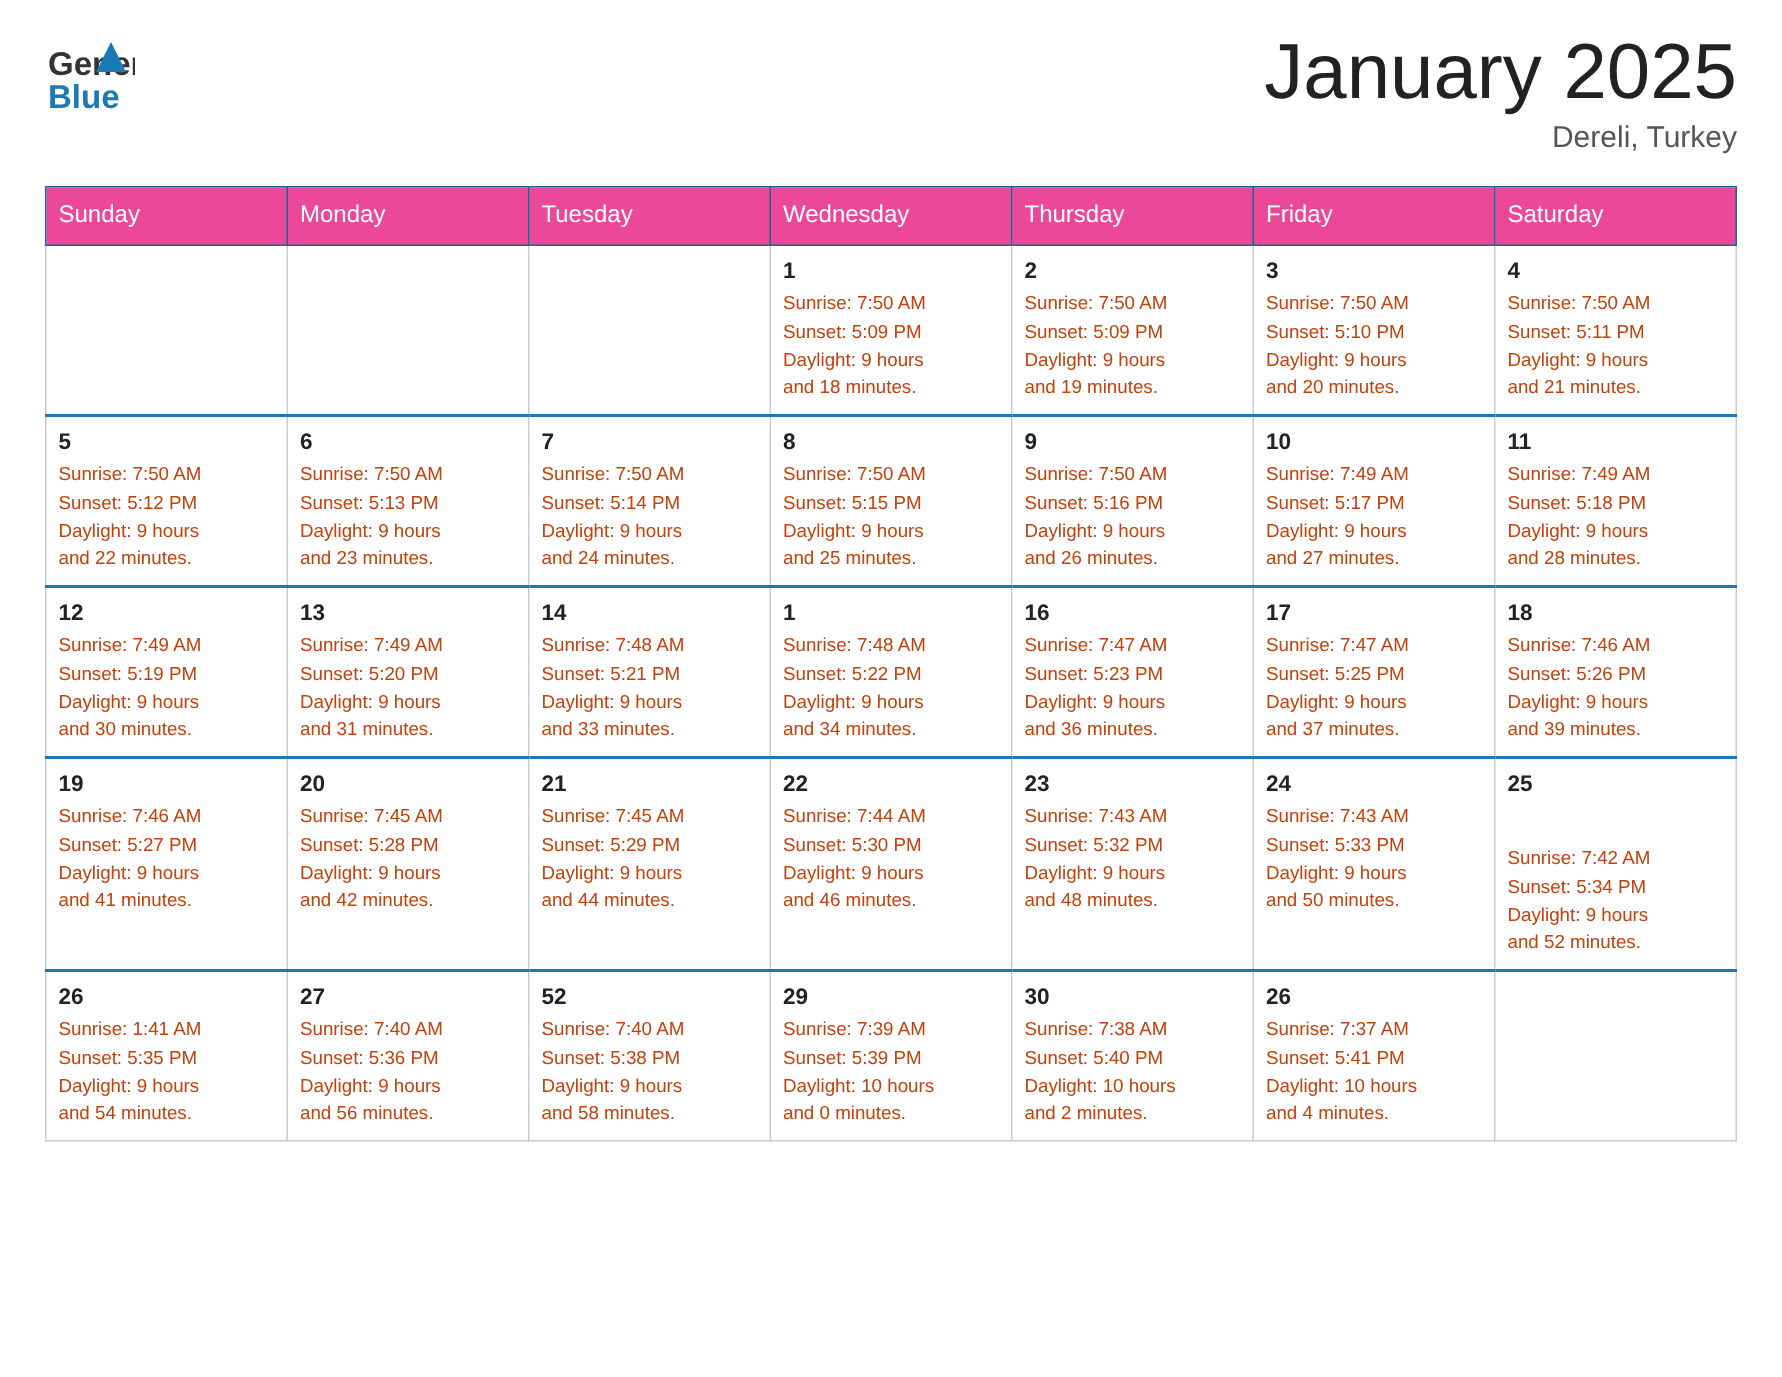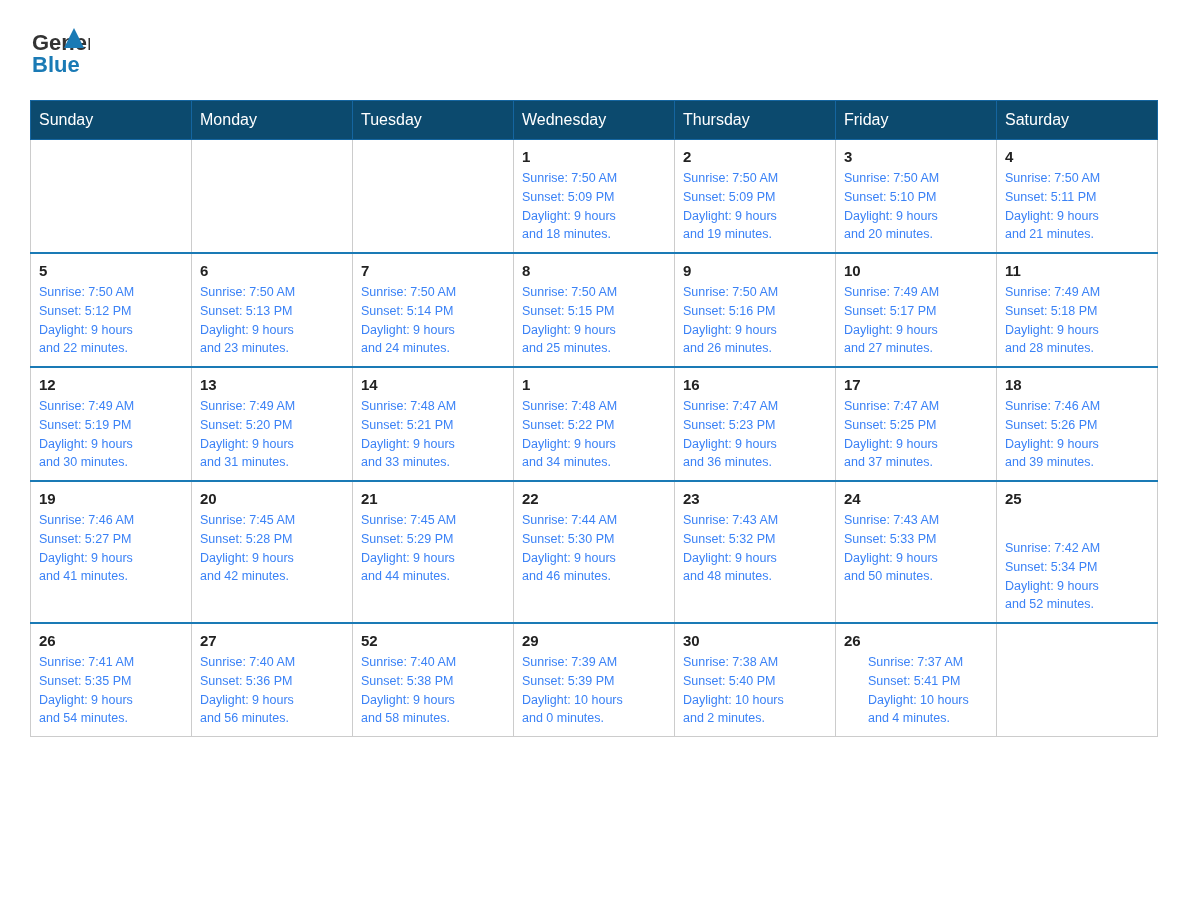--- a/index.html
+++ b/index.html
@@ -29,21 +29,21 @@
       font-size: 20px;
       color: #555;
       margin-top: 4px;
     }
     .calendar {
       width: 100%;
       border-collapse: collapse;
       border: 1px solid #ccc;
     }
     .calendar thead tr th {
-      background-color: #0c4a6e;
+      background-color: #ec4899;
       color: #fff;
       padding: 10px 8px;
       font-size: 16px;
       font-weight: normal;
       text-align: left;
       border: 1px solid #1565a0;
     }
     .calendar tbody tr td {
       vertical-align: top;
       padding: 8px;
@@ -55,21 +55,21 @@
     }
     .calendar tbody tr td .day-num {
       font-size: 15px;
       font-weight: bold;
       color: #222;
       display: block;
       margin-bottom: 4px;
     }
     .calendar tbody tr td .day-info {
       font-size: 12.5px;
-      color: #3b82f6;
+      color: #c2410c;
       line-height: 1.5;
     }
     .calendar tbody tr:not(:last-child) td {
       border-bottom: 2px solid #1a7ab5;
     }
     .calendar tbody tr td.empty {
       background: #fff;
     }
     .logo-wrapper {
       display: flex;
@@ -90,20 +90,24 @@
   <div class="logo-wrapper">
     <div class="logo-icon">
       <svg width="60" height="60" viewBox="0 0 60 60">
 
         <text x="2" y="30" font-size="22" font-weight="bold" fill="#333" font-family="Arial">General</text>
         <polygon points="44,8 54,28 34,28" fill="#1a7ab5"></polygon>
         <text x="2" y="52" font-size="22" font-weight="bold" fill="#1a7ab5" font-family="Arial">Blue</text>
       </svg>
     </div>
   </div>
+  <div class="title-block">
+    <h1>January 2025</h1>
+    <div class="subtitle">Dereli, Turkey</div>
+  </div>
 </div>
 
 <table class="calendar">
   <thead>
     <tr>
     <th>Sunday</th>
         <th>Monday</th>
         <th>Tuesday</th>
         <th>Wednesday</th>
         <th>Thursday</th>
@@ -294,21 +298,21 @@
           <span class="day-num">25</span>
           <div class="day-info" style="white-space: pre-line; margin-top: 32px;">Sunrise: 7:42 AM
 Sunset: 5:34 PM
 Daylight: 9 hours
 and 52 minutes.</div>
         </td>
       </tr>
       <tr>
         <td>
           <span class="day-num">26</span>
-          <div class="day-info" style="white-space: pre-line;">Sunrise: 7:41 AM
+          <div class="day-info" style="white-space: pre-line;">Sunrise: 1:41 AM
 Sunset: 5:35 PM
 Daylight: 9 hours
 and 54 minutes.</div>
         </td>
         <td>
           <span class="day-num">27</span>
           <div class="day-info" style="white-space: pre-line;">Sunrise: 7:40 AM
 Sunset: 5:36 PM
 Daylight: 9 hours
 and 56 minutes.</div>
@@ -329,21 +333,21 @@
         </td>
         <td>
           <span class="day-num">30</span>
           <div class="day-info" style="white-space: pre-line;">Sunrise: 7:38 AM
 Sunset: 5:40 PM
 Daylight: 10 hours
 and 2 minutes.</div>
         </td>
         <td>
           <span class="day-num">26</span>
-          <div class="day-info" style="white-space: pre-line; margin-left: 24px;">Sunrise: 7:37 AM
+          <div class="day-info" style="white-space: pre-line;">Sunrise: 7:37 AM
 Sunset: 5:41 PM
 Daylight: 10 hours
 and 4 minutes.</div>
         </td>
         <td class="empty"></td>
       </tr>
     </tbody>
 </table>
 
 </body></html>

